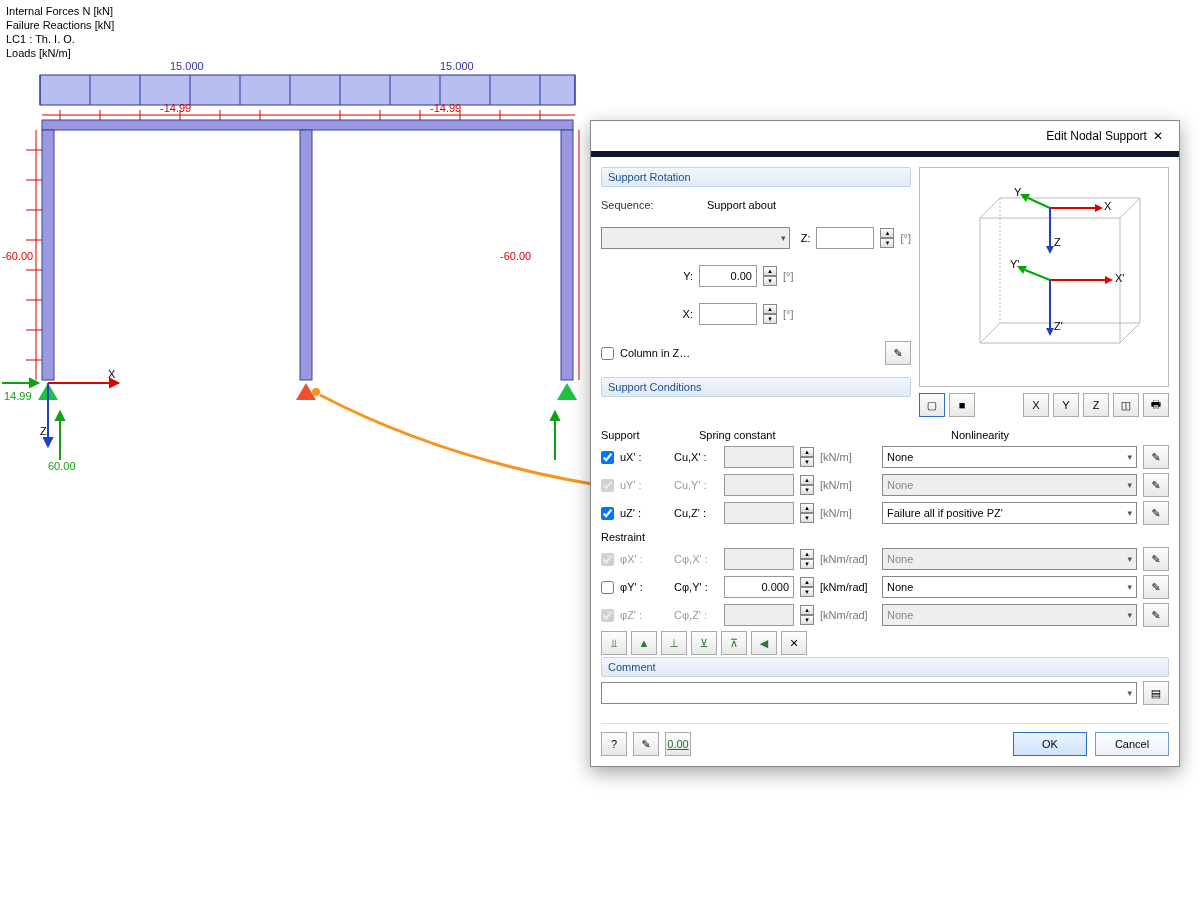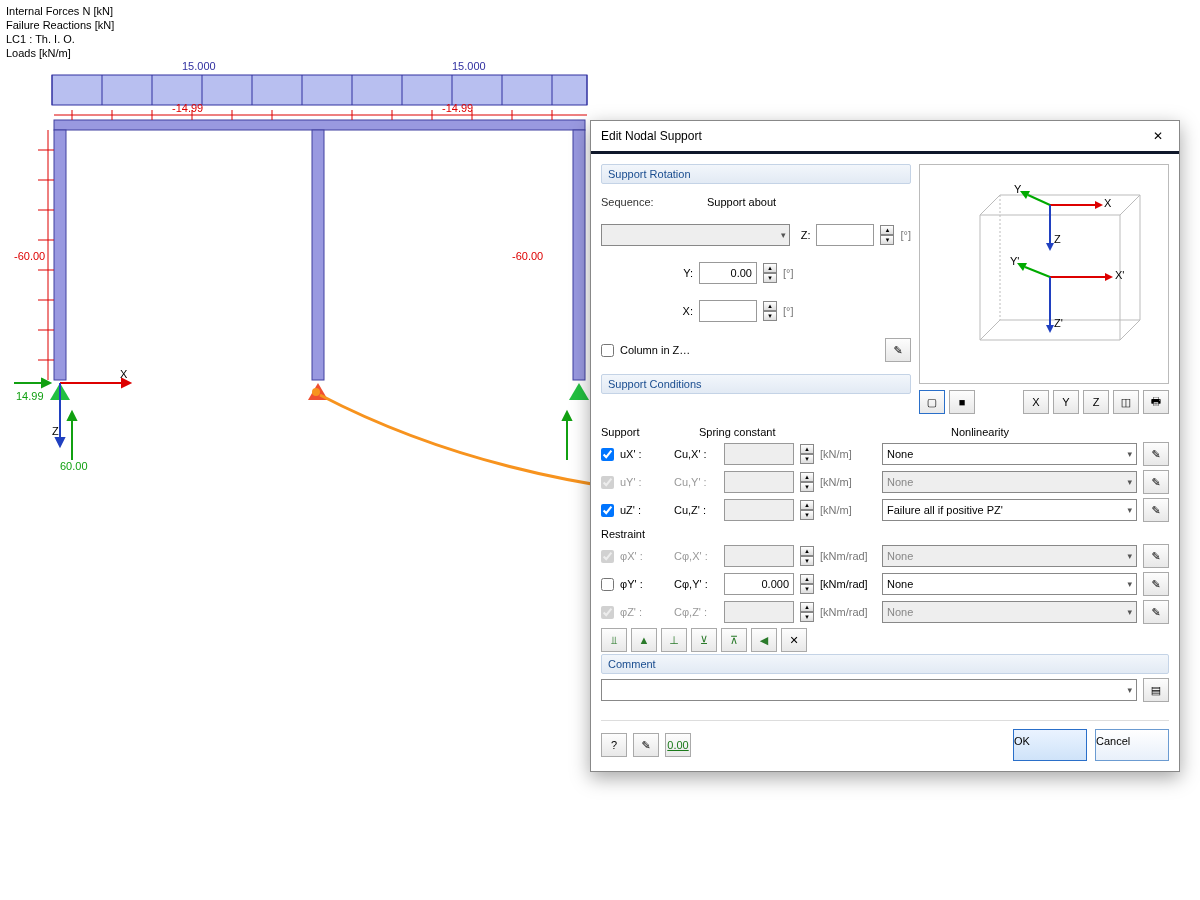--- a/index.html
+++ b/index.html
@@ -1,20 +1,20 @@
 <!DOCTYPE html>
 <html><head>
 <meta charset="utf-8">
 <style>
 *{box-sizing:border-box;margin:0;padding:0;font-family:"Segoe UI",Tahoma,sans-serif;font-size:11px}
 body{background:#fff;width:1200px;height:900px;position:relative;overflow:hidden}
 .legend{position:absolute;top:4px;left:6px;line-height:14px;color:#000}
-.diagram{position:absolute;top:60px;left:12px;width:590px;height:450px}
+.diagram{position:absolute;top:60px;left:0;width:590px;height:450px}
 .dialog{position:absolute;top:120px;left:590px;width:590px;background:#fff;border:1px solid #888;box-shadow:0 6px 18px rgba(0,0,0,.35)}
-.titlebar{display:flex;justify-content:space-between;align-items:center;padding:8px 10px;border-bottom:3px solid #0f172a}
+.titlebar{display:flex;justify-content:flex-end;align-items:center;padding:8px 10px;border-bottom:6px solid #0f172a}
 .titlebar span{font-size:12px}
 .close{cursor:pointer;font-size:14px;padding:0 6px}
 .body{padding:10px;display:grid;grid-template-columns:1fr 250px;gap:8px}
 .leftcol{display:flex;flex-direction:column;gap:8px}
 .section-hdr{color:#1a4d8f;background:linear-gradient(#f2f6fb,#e2eaf4);padding:3px 6px;border:1px solid #c4d3e6;border-radius:2px}
 .row{display:flex;align-items:center;gap:6px;margin:4px 0}
 .lbl{min-width:72px;color:#333}
 .field{height:22px;border:1px solid #999;background:#eee;padding:2px 4px;font-size:11px}
 .field.white{background:#fff}
 .spin{display:flex;flex-direction:column;width:14px}
@@ -22,21 +22,21 @@
 .unit{color:#777}
 .cb{width:13px;height:13px}
 .select{height:22px;border:1px solid #888;background:#fff;padding:2px 4px;flex:1;display:flex;justify-content:space-between;align-items:center}
 .select.dis{background:#eee;color:#888}
 .iconbtn{width:26px;height:24px;border:1px solid #aaa;background:linear-gradient(#fdfdfd,#e8e8e8);display:inline-flex;align-items:center;justify-content:center;font-size:11px}
 .iconbtn.green{color:#2a7a2a}
 .btnrow{display:flex;gap:4px;margin-top:4px}
 .preview{border:1px solid #bbb;height:220px;background:#fff;position:relative}
 .preview-btns{display:flex;gap:4px;margin-top:6px;justify-content:space-between}
 .footer{grid-column:1/3;display:flex;justify-content:space-between;align-items:center;margin-top:6px;border-top:1px solid #ddd;padding-top:8px}
-.okbtn,.cancelbtn{width:74px;height:32px;border:1px solid #6b9bd1;background:linear-gradient(#fff,#e8f0fa);text-align:left;line-height:22px}
+.okbtn,.cancelbtn{width:74px;height:24px;border:1px solid #6b9bd1;background:linear-gradient(#fff,#e8f0fa);text-align:center;line-height:22px}
 .okbtn{border:1px solid #2a6fc9;font-weight:400;color:#000;background:linear-gradient(#eaf3ff,#cfe3f9)}
 .toprow{display:flex;gap:10px}
 .toprow>div{flex:1}
 .chev{font-size:9px;color:#555}
 svg{overflow:visible}
 </style>
 </head>
 <body>
 
 <div class="legend">

